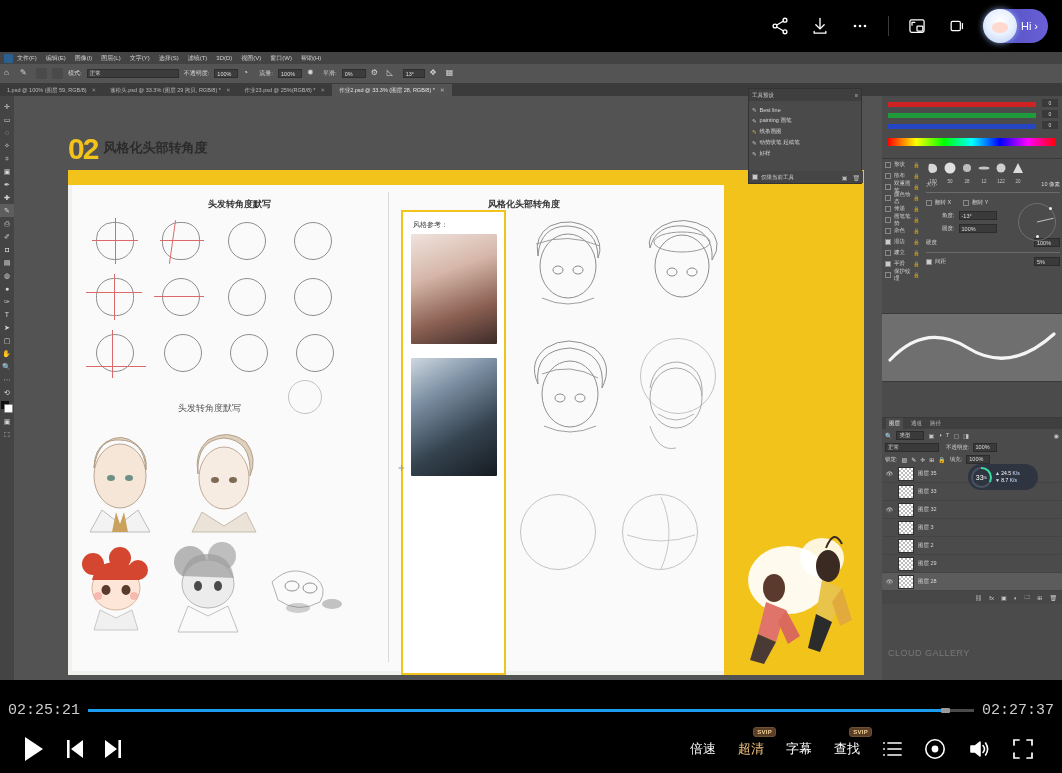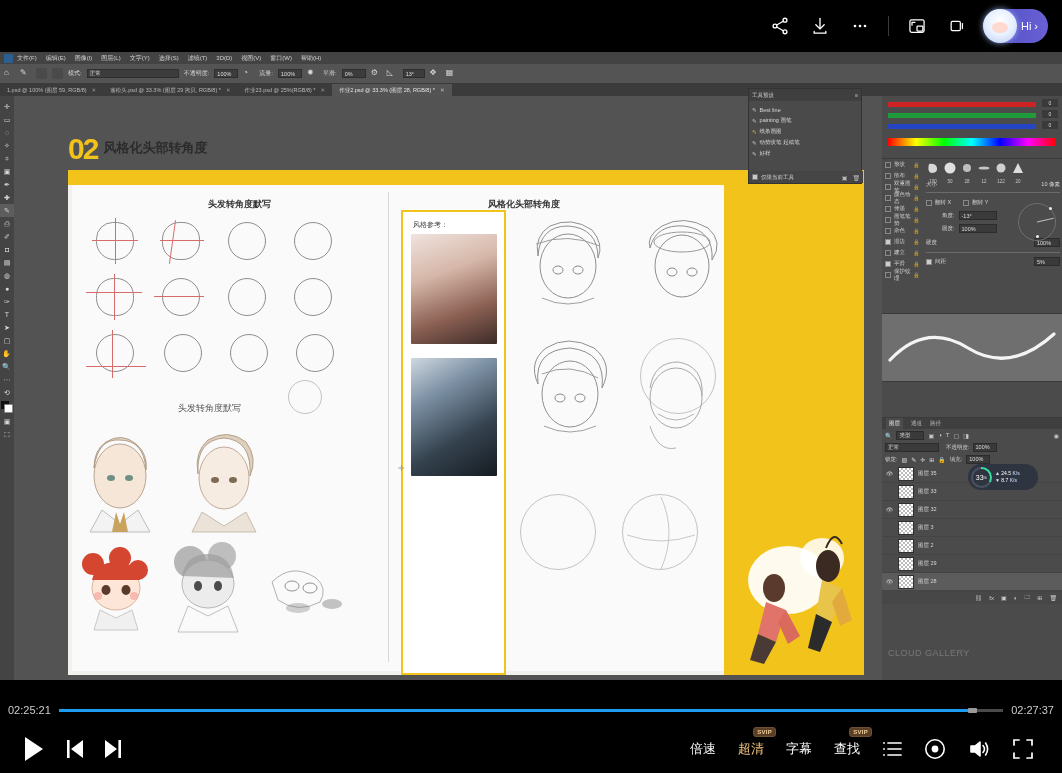--- a/index.html
+++ b/index.html
@@ -150,21 +150,21 @@
       display:flex;align-items:center;justify-content:center;}
   .perf .ring i{ width:17px;height:17px;border-radius:50%;background:#2e3440;
       color:#fff;font-size:7px;font-style:normal;display:flex;align-items:center;justify-content:center;}
   .perf .sp{ margin-left:3px; font-size:5px; color:#cfe3ff; line-height:1.5;}
   .perf .sp b{ color:#fff; font-weight:normal;}
 
   
   .player{ position:absolute; left:0; top:680px; width:1062px; height:93px; background:#000; }
   .prog-wrap{ position:absolute; left:0; top:22px; width:1062px; height:16px;
               display:flex; align-items:center; padding:0 8px; }
-  .t-left,.t-right{ color:#ccc; font-size:11px; white-space:nowrap;}
+  .t-left,.t-right{ color:#ccc; font-size:15px; white-space:nowrap;font-family:Liberation Mono, monospace;}
   .prog-track{ flex:1; height:3px; background:#4a4a4a; margin:0 8px; position:relative; cursor:pointer;}
   .prog-fill{ position:absolute; left:0; top:0; height:3px; background:#1c9cf0; width:96.5%;}
   .prog-knob{ position:absolute; top:-1px; width:9px;height:5px;background:#9a9a9a;border-radius:1px;}
   .ctrl-row{ position:absolute; left:0; top:44px; width:1062px; height:49px;
              display:flex; align-items:center; }
   .ctrl-left{ display:flex; align-items:center; gap:20px; padding-left:22px;}
   .ctrl-right{ margin-left:auto; display:flex; align-items:center; gap:22px; padding-right:28px;}
   .pbtn{ color:#fff; cursor:pointer; display:flex; align-items:center; justify-content:center;}
   .ctext{ color:#fff; font-size:13px; cursor:pointer; position:relative; white-space:nowrap;}
   .ctext.gold{ color:#f5c77e; }

